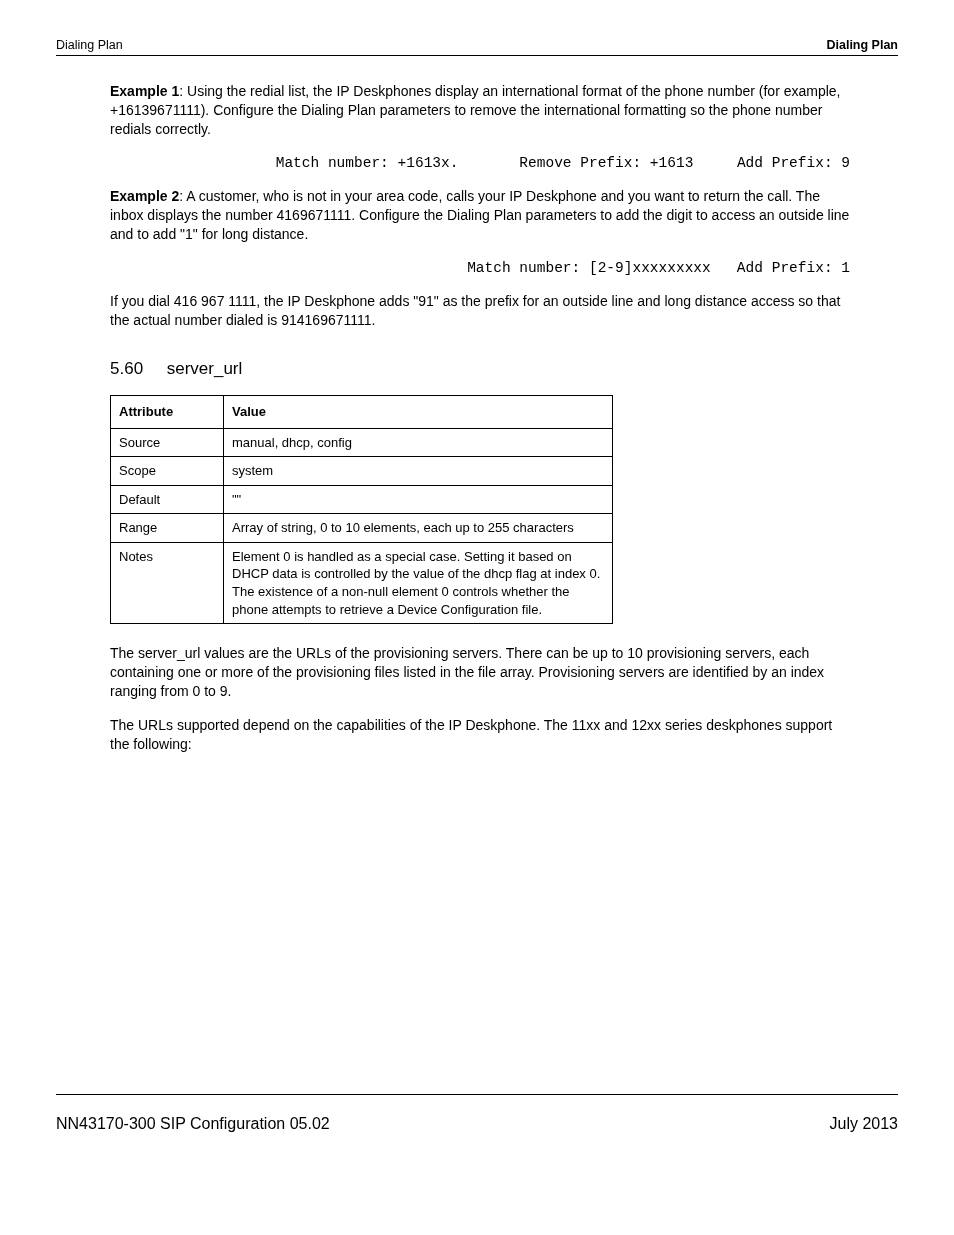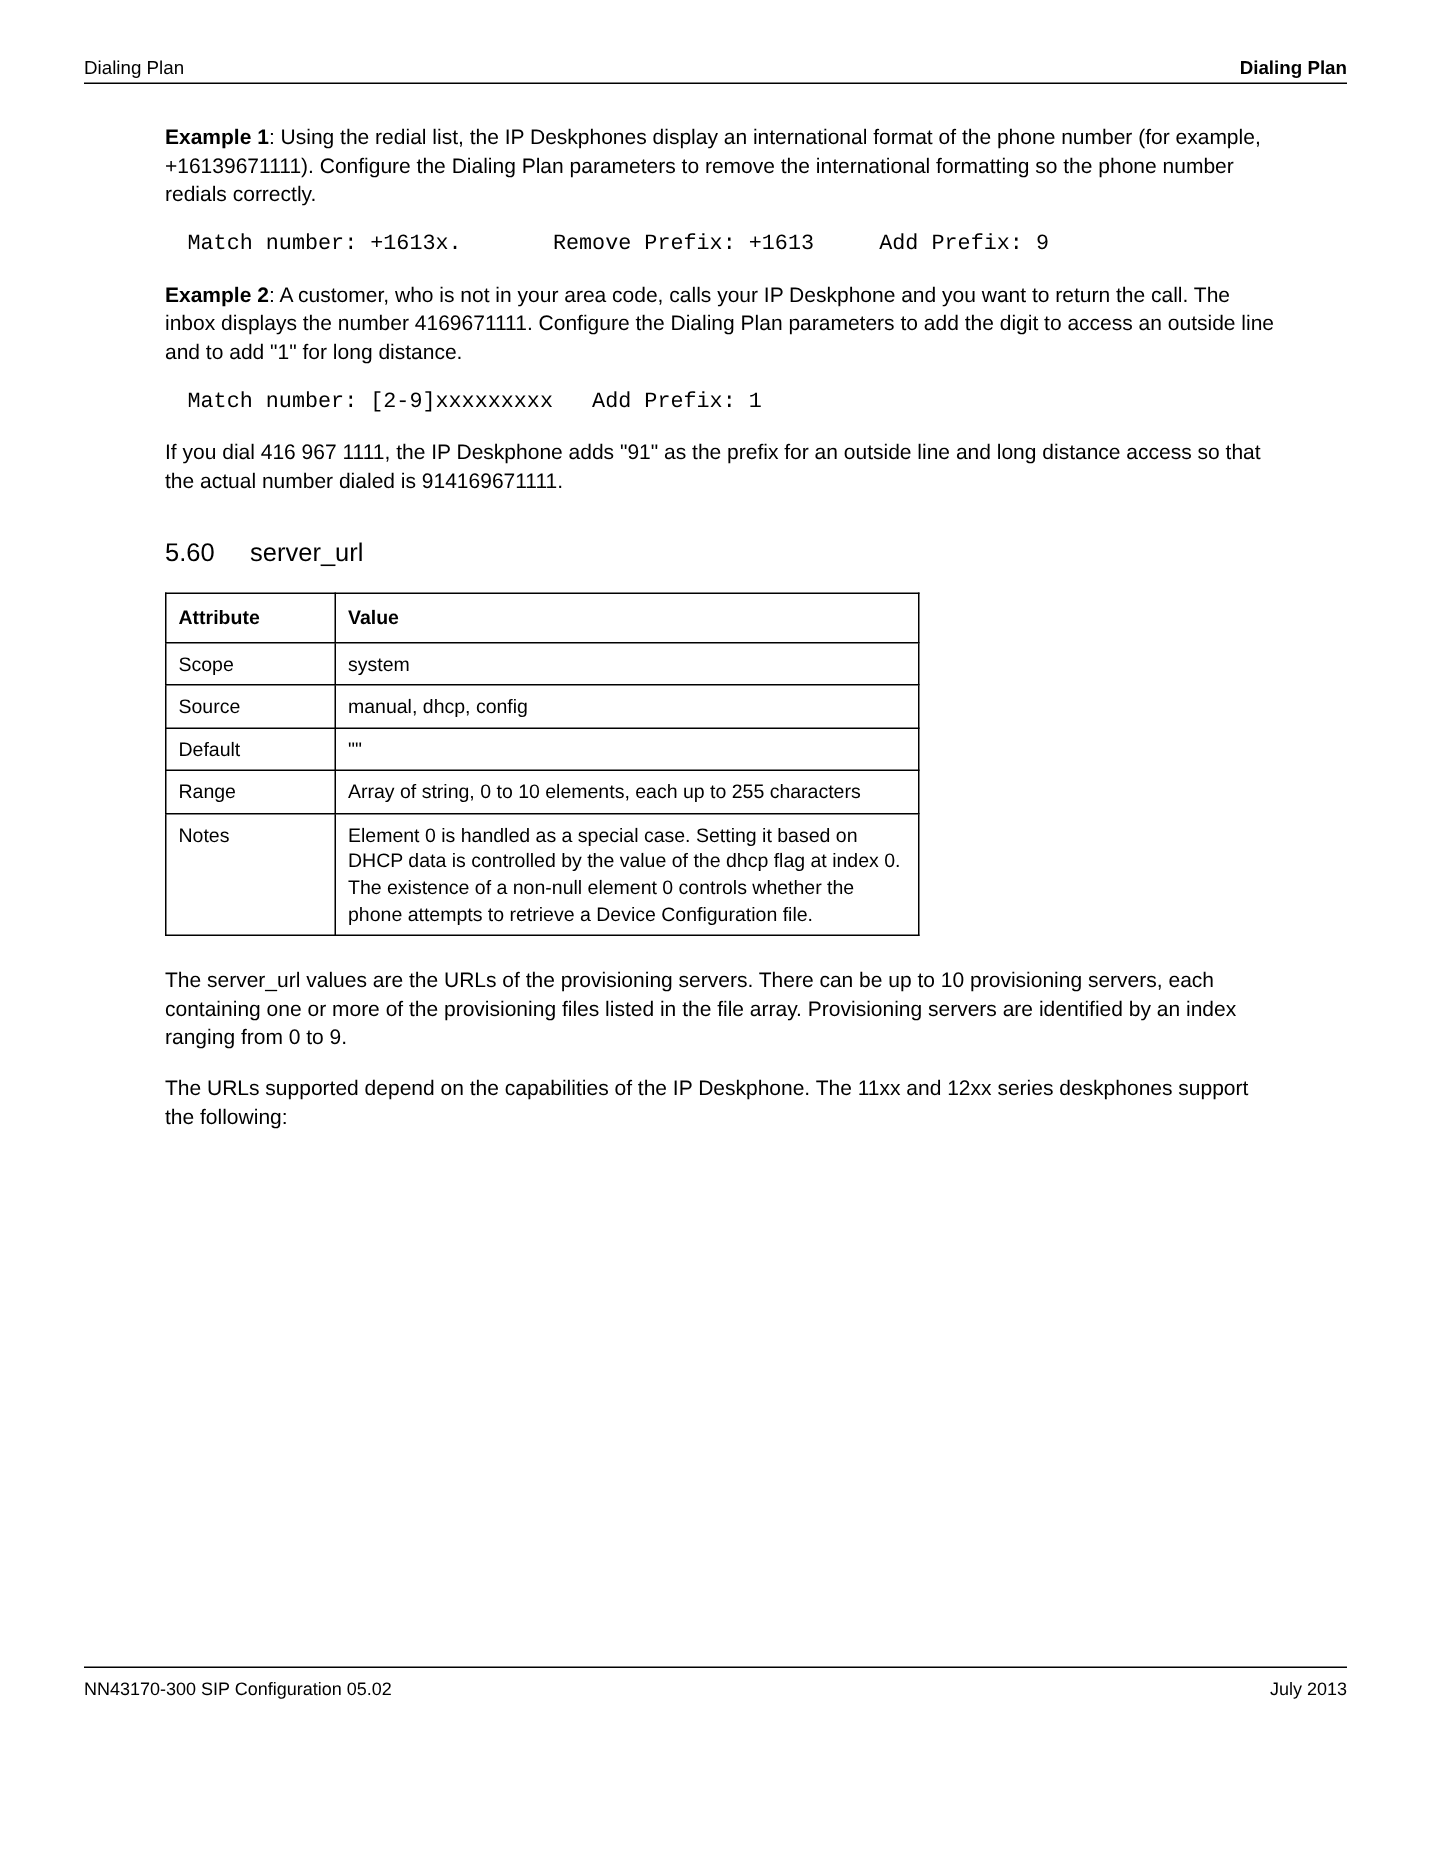--- a/index.html
+++ b/index.html
@@ -29,21 +29,22 @@
     margin-top: 26px;
     font-size: 14px;
     line-height: 1.35;
     width: 740px;
   }
   .content p { margin: 0 0 15px 0; }
   .mono {
     font-family: "Courier New", monospace;
     font-size: 14.5px;
     white-space: pre;
-    margin: 14px 0 14px 15px;
+    margin: 14px 0 14px 0;
+    text-align: right;
   }
   h2.sec-title {
     font-size: 17px;
     font-weight: normal;
     margin: 28px 0 14px 0;
   }
   table.attrs {
     border-collapse: collapse;
     margin-top: 6px;
     margin-bottom: 20px;
@@ -58,22 +59,22 @@
     padding: 7px 8px;
   }
   table.attrs td.c1 { width: 96px; padding: 5px 8px; }
   table.attrs td.c2 { width: 372px; padding: 5px 8px; }
   .footer {
     position: absolute;
     bottom: 38px;
     left: 56px;
     right: 56px;
     border-top: 1.2px solid #000;
-    font-size: 12px;
-    padding-top: 7px;
+    font-size: 16px;
+    padding-top: 20px;
   }
   .footer-left { float: left; }
   .footer-right { float: right; text-align: center; }
   .footer::after { content: ""; display: block; clear: both; }
 </style>
 </head>
 <body>
 
 <div class="page">
   <div class="header">
@@ -98,26 +99,26 @@
       <span>5.60</span>&nbsp;&nbsp;&nbsp;&nbsp;&nbsp;<span>server_url</span>
     </h2>
 
     <table class="attrs">
       <tbody>
           <tr class="hdr">
         <td class="c1">Attribute</td>
         <td class="c2">Value</td>
       </tr>
       <tr>
+            <td class="c1">Source</td>
+            <td class="c2">manual, dhcp, config</td>
+          </tr>
+      <tr>
             <td class="c1">Scope</td>
             <td class="c2">system</td>
-          </tr>
-      <tr>
-            <td class="c1">Source</td>
-            <td class="c2">manual, dhcp, config</td>
           </tr>
       <tr>
             <td class="c1">Default</td>
             <td class="c2">""</td>
           </tr>
       <tr>
             <td class="c1">Range</td>
             <td class="c2">Array of string, 0 to 10 elements, each up to 255 characters</td>
           </tr>
       <tr>

